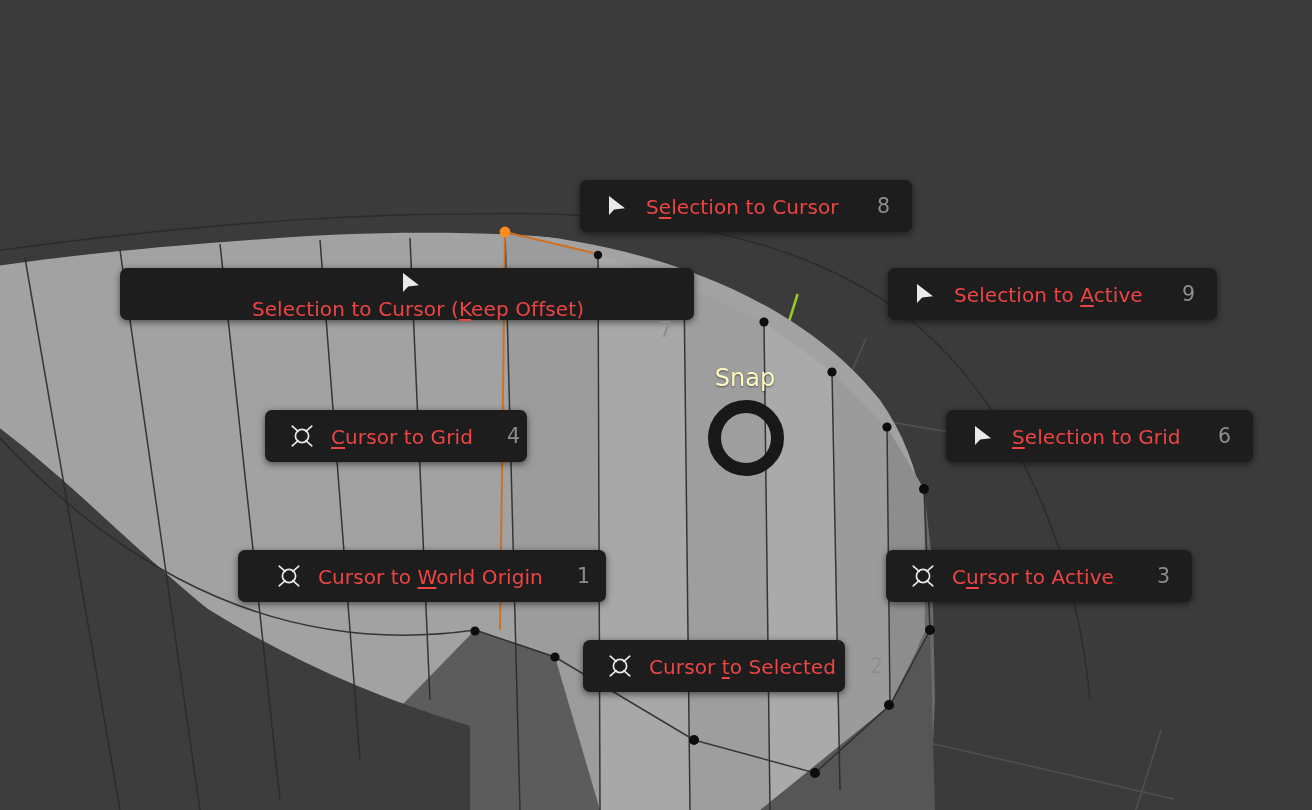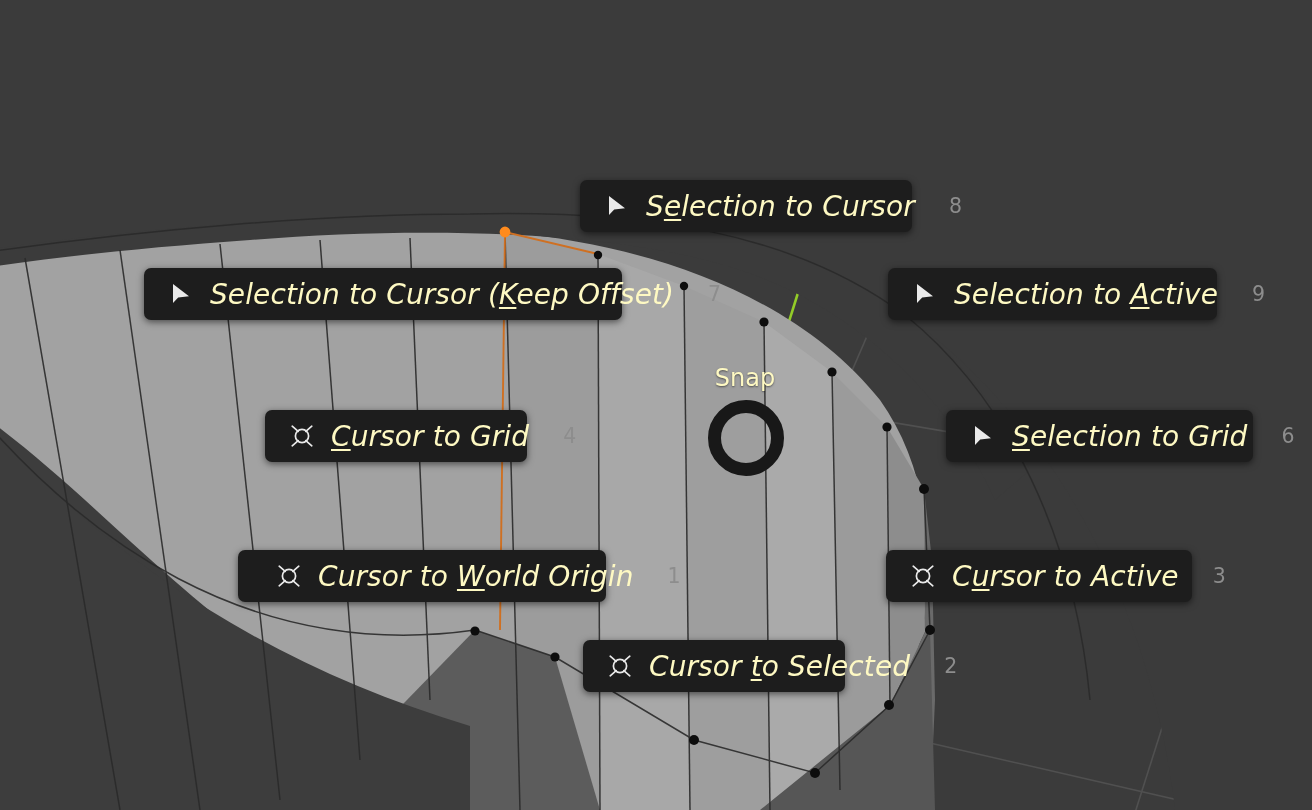--- a/index.html
+++ b/index.html
@@ -56,47 +56,46 @@
     flex: 0 0 30px;
     display: flex;
     align-items: center;
     justify-content: center;
     margin-right: 14px;
   }
 
   .pie-item .pi-icon svg { display: block; overflow: visible; }
 
   .pie-item .pi-label {
-    font-size: 28px;
-    color: #fef9c3;
+    font-size: 20px;
+    color: #ef4444;
     letter-spacing: 0.1px;
     line-height: 1;
     padding-top: 1px;
-    font-style: italic;
   }
 
   .pie-item .pi-label u {
     text-decoration: underline;
     text-underline-offset: 3px;
     text-decoration-thickness: 1.5px;
   }
 
   .pie-item .pi-key {
     font-size: 20.5px;
     color: #8d8d8d;
     line-height: 1;
     padding-top: 1px;
     margin-left: auto;
     padding-left: 34px;
     padding-right: 22px;
   }
 
   
   #item-sel-cursor        { left: 580px;  top: 180px; width: 332px; }
-  #item-sel-cursor-offset { left: 144px;  top: 268px; width: 478px; }
+  #item-sel-cursor-offset { left: 120px;  top: 268px; width: 574px; flex-direction: column; }
   #item-sel-active        { left: 888px;  top: 268px; width: 329px; align-items: center; }
   #item-cursor-grid       { left: 265px;  top: 410px; width: 262px; }
   #item-sel-grid          { left: 946px;  top: 410px; width: 307px; }
   #item-cursor-world      { left: 238px;  top: 550px; width: 368px; padding-left: 36px; }
   #item-cursor-active     { left: 886px;  top: 550px; width: 306px; }
   #item-cursor-selected   { left: 583px;  top: 640px; width: 262px; }
 
   
   #pie-center {
     position: absolute;

